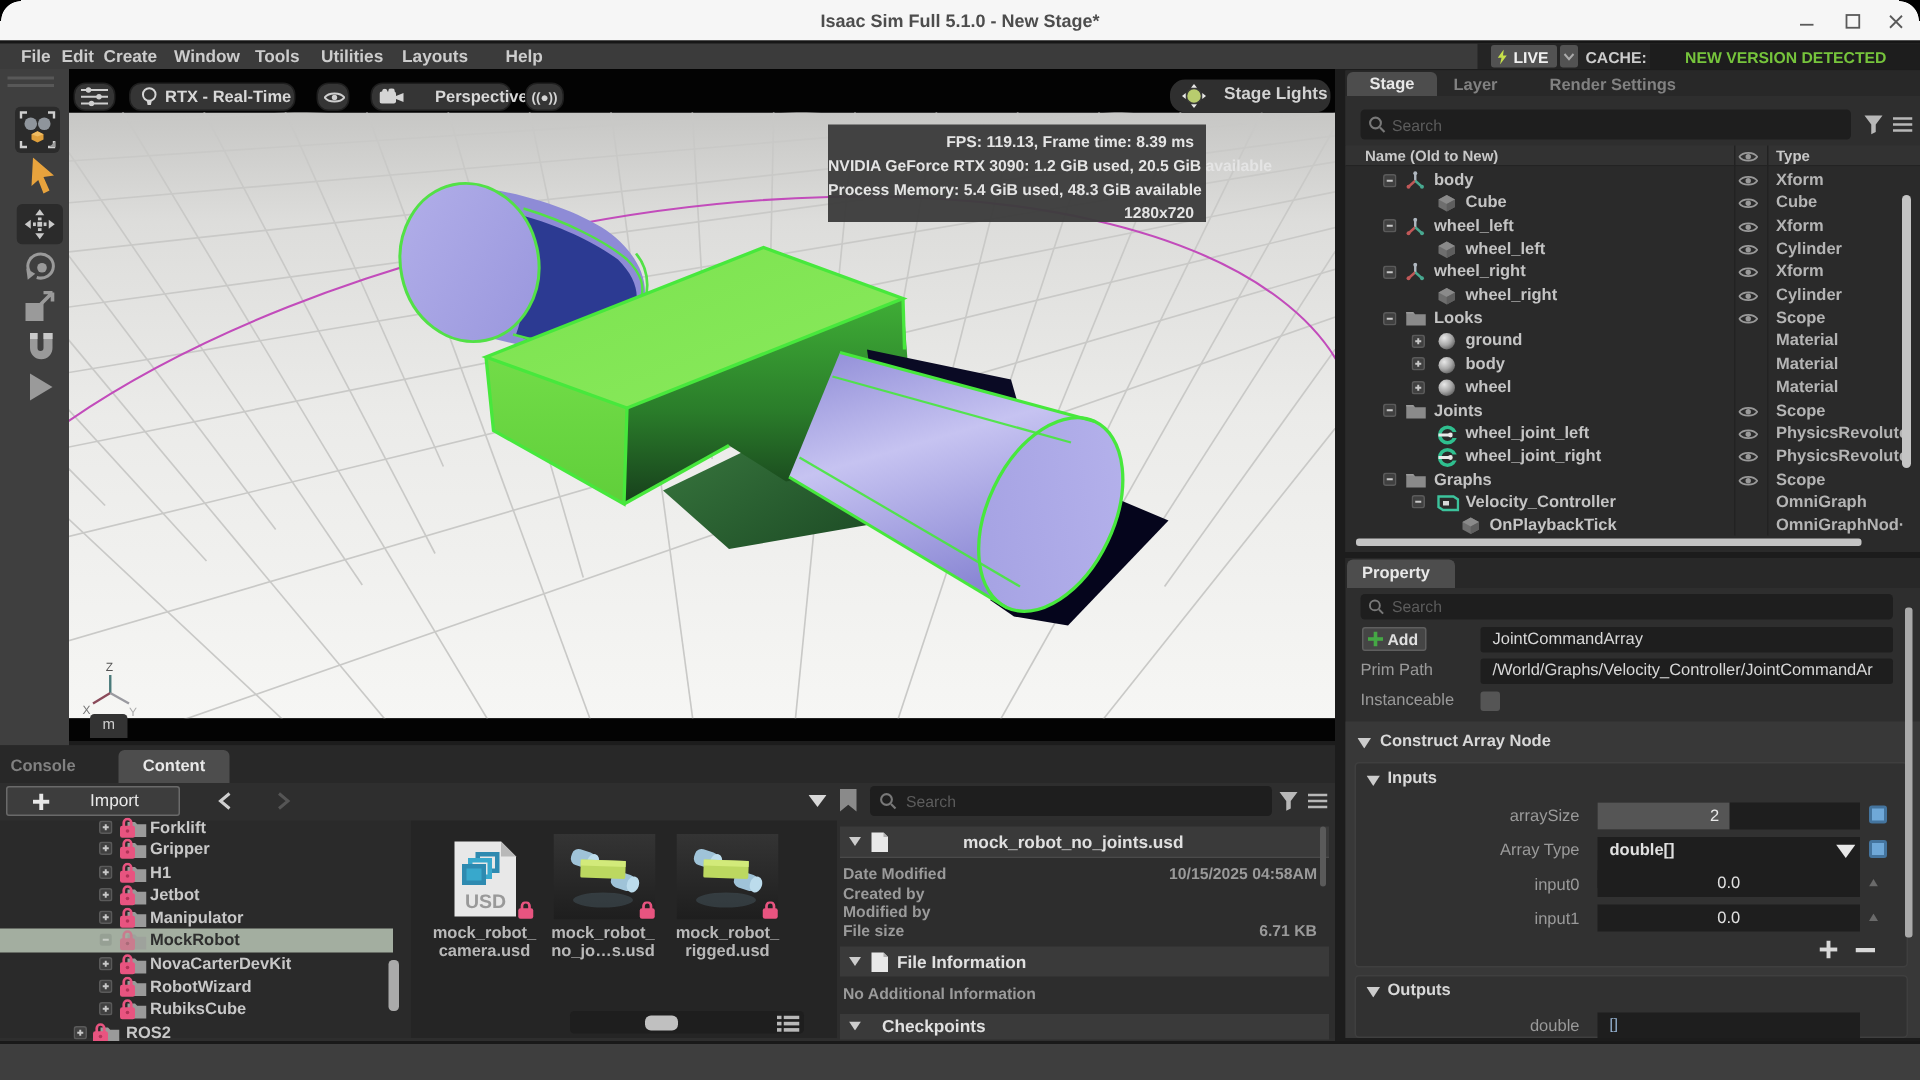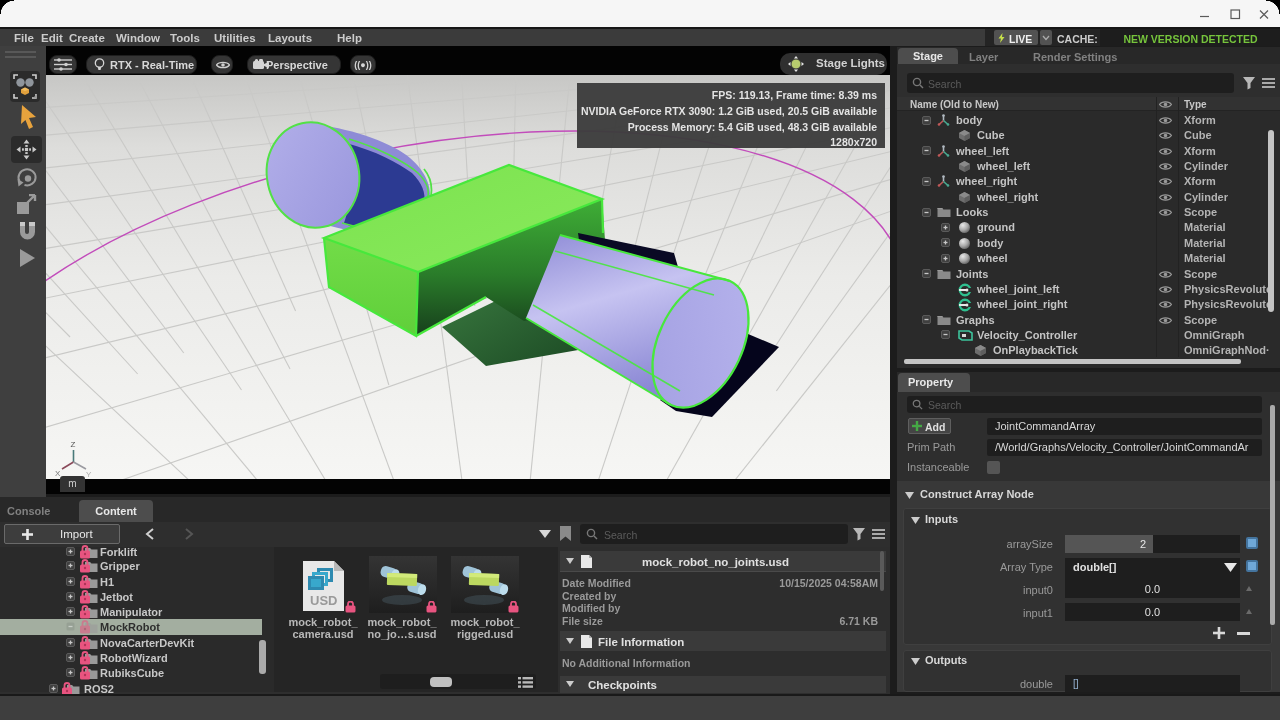--- a/index.html
+++ b/index.html
@@ -2,20 +2,21 @@
 <html><head><meta charset="utf-8"><style>
 *{margin:0;padding:0;box-sizing:border-box;font-family:"Liberation Sans",sans-serif;}
 html,body{width:1280px;height:720px;overflow:hidden;background:#1c1c1c;}
 .abs{position:absolute;}
 #root{position:absolute;left:0;top:0;width:1280px;height:720px;}
 </style></head><body>
 <div id="root">
 <div class="abs" style="left:0px;top:0px;width:1280px;height:27px;background:#f6f6f6;"></div>
 <div class="abs" style="left:0;top:0;width:14px;height:14px;background:radial-gradient(circle at 14px 14px, rgba(0,0,0,0) 13px, #000 13.5px);"></div>
 <div class="abs" style="left:1266px;top:0;width:14px;height:14px;background:radial-gradient(circle at 0px 14px, rgba(0,0,0,0) 13px, #000 13.5px);"></div>
+<div class="abs" style="left:0px;top:7px;font-size:12px;color:#4d4d4d;font-weight:700;white-space:nowrap;width:1280px;text-align:center;">Isaac Sim Full 5.1.0 - New Stage*</div>
 <svg class="abs" style="left:1196px;top:6px;" width="78" height="16" viewBox="0 0 78 16">
       <g stroke="#5a5a5a" stroke-width="1.2" fill="none">
         <line x1="4" y1="10.5" x2="13" y2="10.5"></line>
         <rect x="35" y="4" width="8.5" height="8.5"></rect>
         <path d="M64 4.5 L72 12.5 M72 4.5 L64 12.5"></path>
       </g>
     </svg>
 <div class="abs" style="left:0px;top:27px;width:1280px;height:2px;background:#161616;"></div>
 <div class="abs" style="left:0px;top:29px;width:1280px;height:17px;background:#3b3b3b;"></div>
 <div class="abs" style="left:14px;top:31.5px;font-size:11.5px;color:#cccccc;font-weight:700;white-space:nowrap;">File</div>
@@ -247,41 +248,41 @@
 <path d="M0.5 5 C3 1.5 11 1.5 13.5 5 C11 8.5 3 8.5 0.5 5 Z" fill="none" stroke="#cfcfcf" stroke-width="1.3"></path>
 <circle cx="7" cy="5" r="1.8" fill="#cfcfcf"></circle>
       </svg></div>
 <div class="abs" style="left:247px;top:55px;width:94px;height:19px;background:#353535;border-radius:8px;border:1px solid #1e1e1e;">
       <svg width="17" height="12" style="position:absolute;left:5px;top:3px;" viewBox="0 0 17 12">
 <rect x="0" y="2" width="11" height="8" rx="1.5" fill="#d5d5d5"></rect>
 <circle cx="3.5" cy="1.8" r="1.7" fill="#d5d5d5"></circle>
         <circle cx="8" cy="1.8" r="2.1" fill="#d5d5d5"></circle>
 <path d="M11 5 L16 3 L16 9 L11 7 Z" fill="#d5d5d5"></path>
       </svg>
-<span style="position:absolute;left:18px;top:3px;font-size:11px;font-weight:700;color:#d8d8d8;white-space:nowrap;">Perspective</span>
+<span style="position:absolute;left:42px;top:3px;font-size:11px;font-weight:700;color:#d8d8d8;white-space:nowrap;">Perspective</span>
     </div>
 <div class="abs" style="left:350px;top:55px;width:26px;height:19px;background:#353535;border-radius:8px;border:1px solid #1e1e1e;">
       <span style="display:block;text-align:center;font-size:9px;color:#d5d5d5;line-height:18px;font-weight:700;">((●))</span>
     </div>
 <div class="abs" style="left:780px;top:53px;width:107px;height:22px;background:#2f2f2f;border-radius:10px;">
       <svg width="16" height="16" style="position:absolute;left:8px;top:3px;" viewBox="0 0 16 16">
 <circle cx="8" cy="8" r="5" fill="#b8cc6e"></circle>
 <g stroke="#3a3a3a" stroke-width="1">
           <circle cx="8" cy="8" r="5" fill="none"></circle>
         </g>
 <g fill="#e8e8e8">
           <path d="M8 0 L10 2.5 L6 2.5 Z"></path>
           <path d="M8 16 L10 13.5 L6 13.5 Z"></path>
           <path d="M0 8 L2.5 6 L2.5 10 Z"></path>
           <path d="M16 8 L13.5 6 L13.5 10 Z"></path>
         </g>
 </svg>
       <span style="position:absolute;left:36px;top:4px;font-size:11.5px;font-weight:700;color:#d2d2d2;">Stage Lights</span>
     </div>
-<div class="abs" style="left:577px;top:83px;width:308px;height:65px;background:rgba(60,60,60,0.96);">
+<div class="abs" style="left:552px;top:83px;width:252px;height:65px;background:rgba(60,60,60,0.96);">
       <div style="padding:5px 8px 0 0;text-align:right;font-size:10.5px;font-weight:700;color:#e4e4e4;line-height:15.8px;white-space:nowrap;">FPS: 119.13, Frame time: 8.39 ms<br>NVIDIA GeForce RTX 3090: 1.2 GiB used, 20.5 GiB available<br>Process Memory: 5.4 GiB used, 48.3 GiB available<br>1280x720</div>
     </div>
 <div class="abs" style="left:890px;top:46px;width:390px;height:674px;background:#1c1c1c;"></div>
 <div class="abs" style="left:897px;top:47px;width:383px;height:321px;background:#2e2e2e;"></div>
 <div class="abs" style="left:897px;top:47px;width:383px;height:17px;background:#282828;"></div>
 <div class="abs" style="left:898px;top:48px;width:60px;height:16px;background:#4d4d4d;border-radius:4px 4px 0 0;">
       <span style="display:block;text-align:center;font-size:11px;font-weight:700;color:#e8e8e8;line-height:16px;">Stage</span>
     </div>
 <div class="abs" style="left:969px;top:51px;font-size:11px;color:#818181;font-weight:700;white-space:nowrap;">Layer</div>
 <div class="abs" style="left:1033px;top:51px;font-size:11px;color:#818181;font-weight:700;white-space:nowrap;">Render Settings</div>

